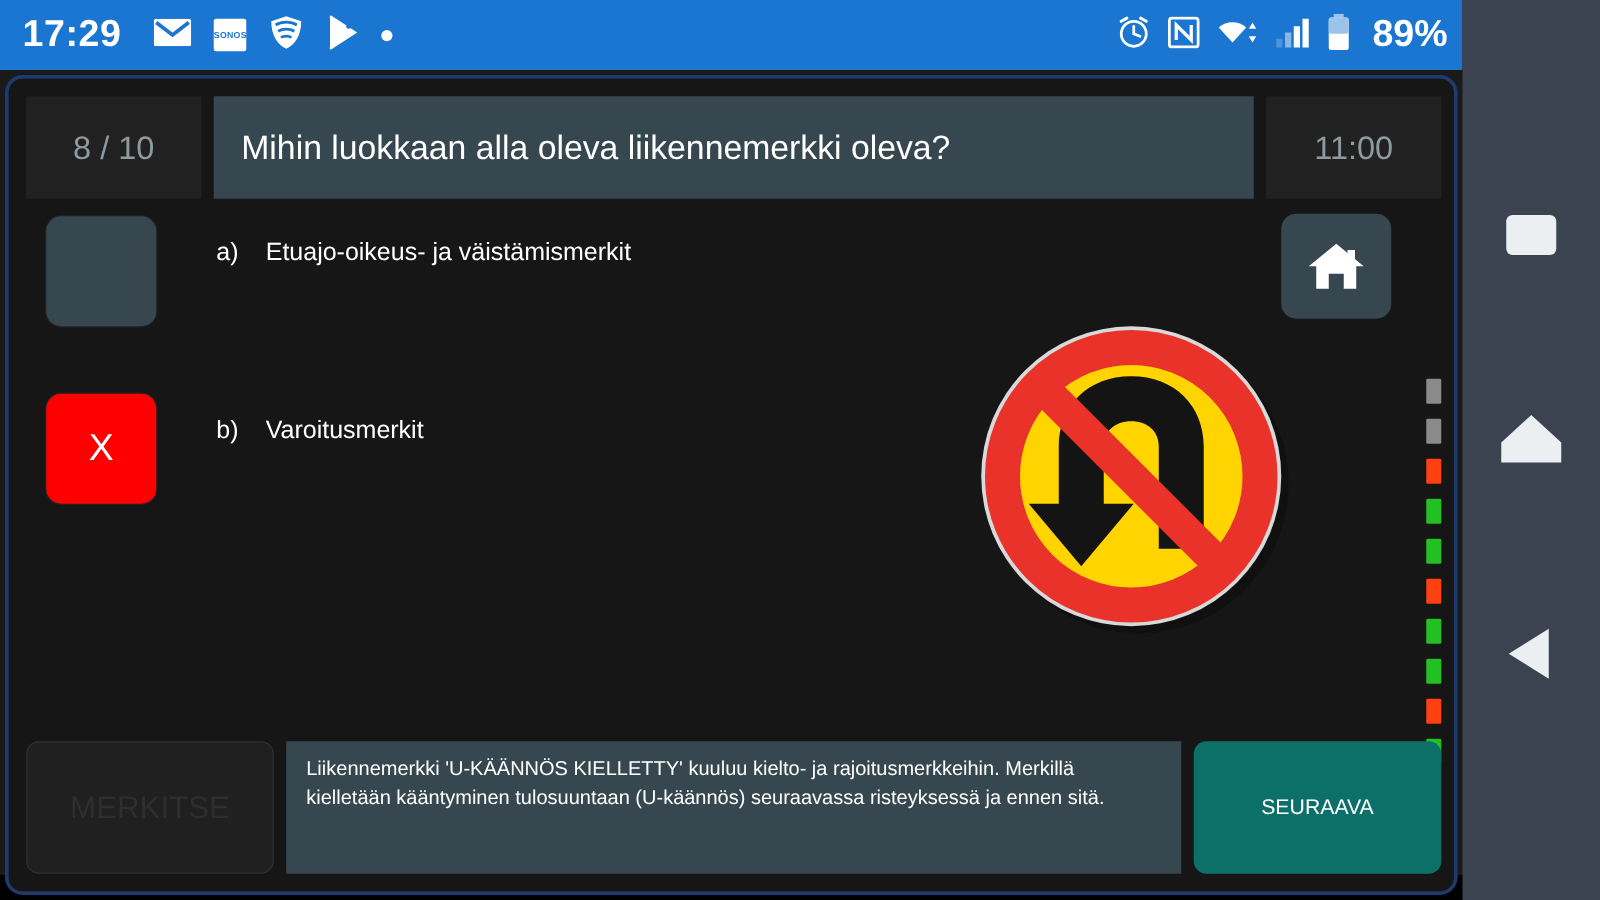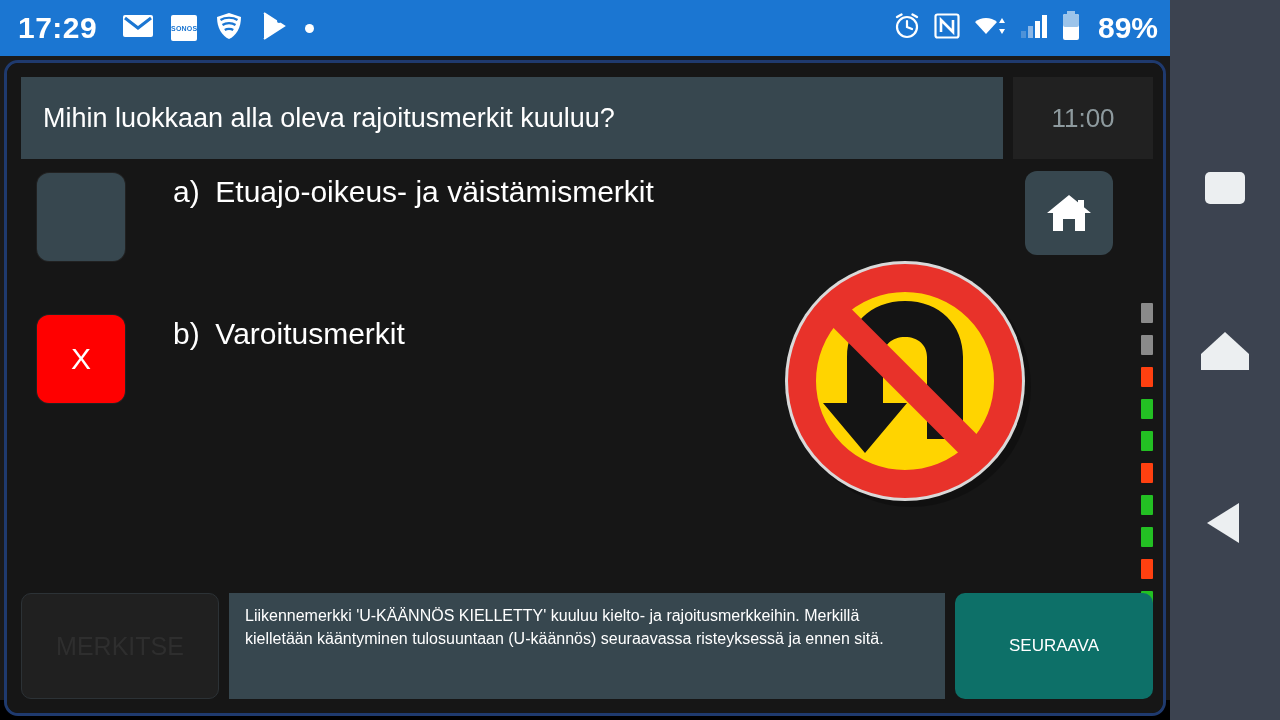--- a/index.html
+++ b/index.html
@@ -113,22 +113,22 @@
     width: 88px; height: 88px;
     border-radius: 12px;
     display: flex; align-items: center; justify-content: center;
     color: #fff; font-size: 30px;
     box-shadow: 0 0 0 1px rgba(255,255,255,0.05);
   }
   .opt-unselected { background: #37474f; }
   .opt-wrong { background: #ff0000; }
   .opt-correct { background: #008a00; }
   .optlabel {
-    position: absolute; left: 144px; top: 2px;
-    color: #ffffff; font-size: 30px;
+    position: absolute; left: 144px; top: 18px;
+    color: #ffffff; font-size: 20px;
     white-space: nowrap;
   }
   .optlabel .letter { display: inline-block; min-width: 34px; }
 
   
   #homebtn {
     position: absolute; right: 50px; top: 108px;
     width: 88px; height: 84px;
     background: #37474f; border-radius: 12px;
     display: flex; align-items: center; justify-content: center;
@@ -265,21 +265,22 @@
       <svg width="44" height="46" viewBox="0 0 44 46">
         <path d="M36 3 L36 43 L4 23 Z" fill="#eceff1"></path>
       </svg>
     </div>
   </div>
 
   <div id="appframe">
     <div id="appinner">
 
       <div id="headerrow">
-        <div id="qtext">Mihin luokkaan alla oleva rajoitusmerkit kuuluu?</div>
+        <div id="qcounter">8 / 10</div>
+        <div id="qtext">Mihin luokkaan alla oleva liikennemerkki oleva?</div>
         <div id="qtimer">11:00</div>
       </div>
 
       <div id="options">
 
         <div class="optrow">
           <div class="optbtn opt-unselected">
             <span></span>
           </div>
           <div class="optlabel">

